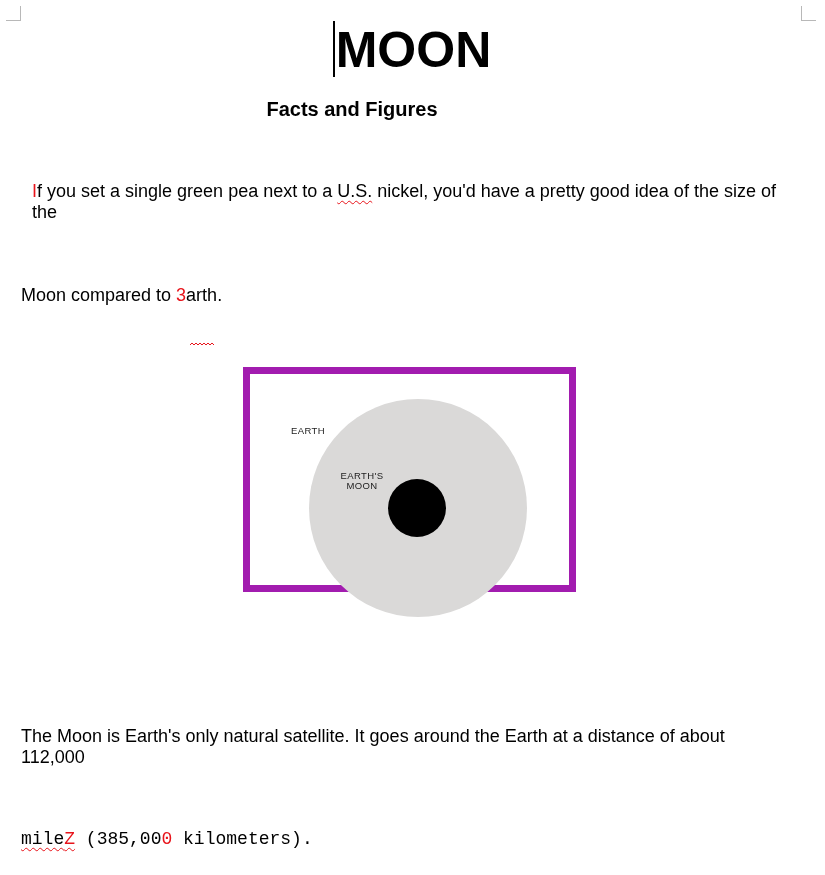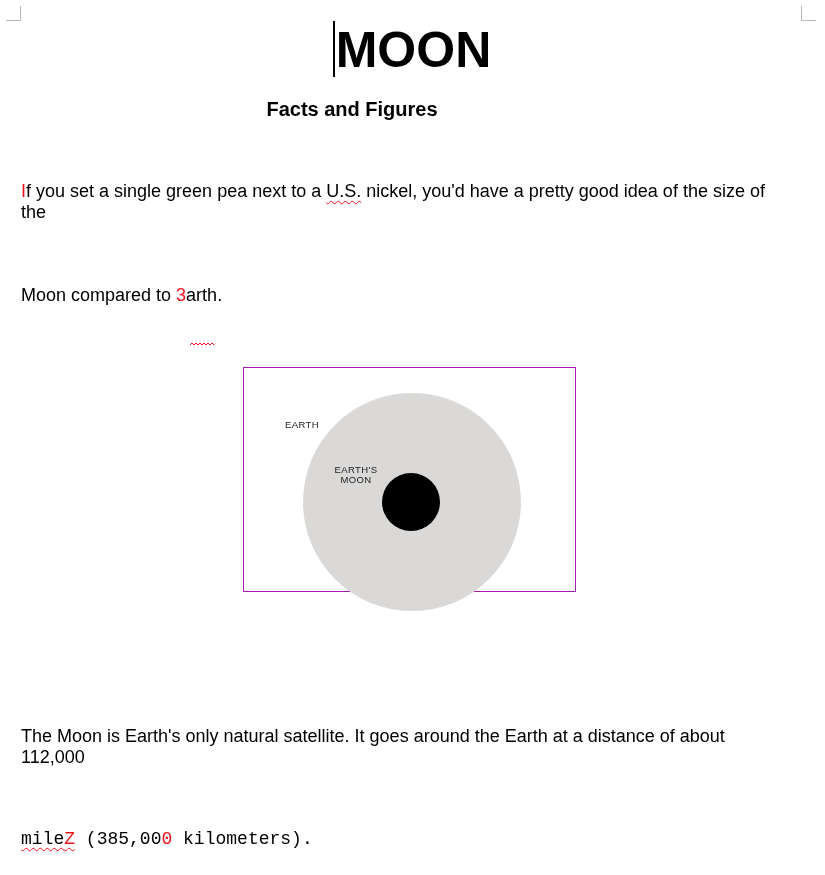--- a/index.html
+++ b/index.html
@@ -8,21 +8,21 @@
   .corner-tl { left:6px; top:6px; border-width:0 1px 1px 0; }
   .corner-tr { left:801px; top:6px; border-width:0 0 1px 1px; }
   .title { position:absolute; left:0; width:825px; top:20px; text-align:center; font-weight:bold; font-size:50px; line-height:60px; }
   .title-inner { position:relative; display:inline-block; padding-left:2px; }
   .cursor { position:absolute; left:-1px; top:1px; width:2px; height:56px; background:#000; }
   .subtitle { position:absolute; left:0; width:704px; top:97px; text-align:center; font-weight:bold; font-size:20px; line-height:24px; }
   .para { position:absolute; left:21px; width:770px; font-size:18px; line-height:21px; }
   .red { color:#e8141b; }
   .squiggle { text-decoration: underline wavy #e8141b; text-decoration-thickness:1px; text-underline-offset:3px; }
   .stray-squiggle { position:absolute; left:190px; top:341px; width:24px; height:6px; }
-  .figure { position:absolute; left:243px; top:367px; width:333px; height:225px; border:1px solid #a21caf; background:#fff; box-sizing:border-box; }
+  .figure { position:absolute; left:243px; top:367px; width:333px; height:225px; border:7px solid #a21caf; background:#fff; box-sizing:border-box; }
   .earth { position:absolute; left:59px; top:25px; width:218px; height:218px; border-radius:50%; background:#dad9d8; }
   .moon { position:absolute; left:138px; top:105px; width:58px; height:58px; border-radius:50%; background:#000; }
   .lbl { position:absolute; font-size:9.5px; letter-spacing:0.4px; color:#222; line-height:10px; }
   .lbl-earth { left:41px; top:52px; }
   .lbl-moon { left:87px; top:97px; text-align:center; width:50px; }
   .caption { position:absolute; left:0; width:333px; top:259px; text-align:center; font-size:7.5px; color:#9a9a9a; }
 </style>
 </head>
 <body>
 
@@ -31,21 +31,21 @@
 
 <div class="title">
   <span class="title-inner">
     <span class="cursor"></span>
     <span>MOON</span>
   </span>
 </div>
 
 <div class="subtitle">Facts and Figures</div>
 
-<div class="para" style="top:181px;">
+<div class="para" style="top:181px;margin-left:11px;">
   <span class="red">I</span><span>f you set a single green pea next to a </span><span class="squiggle">U.S.</span><span> nickel, you'd have a pretty good idea of the size of the</span>
 </div>
 
 <div class="para" style="top:285px;">
   <span>Moon compared to </span><span class="red">3</span><span>arth.</span>
 </div>
 
 <svg class="stray-squiggle" viewBox="0 0 24 6">
   <path d="M0 4 L2 2 L4 4 L6 2 L8 4 L10 2 L12 4 L14 2 L16 4 L18 2 L20 4 L22 2 L24 4" fill="none" stroke="#e8141b" stroke-width="1"></path>
 </svg>

